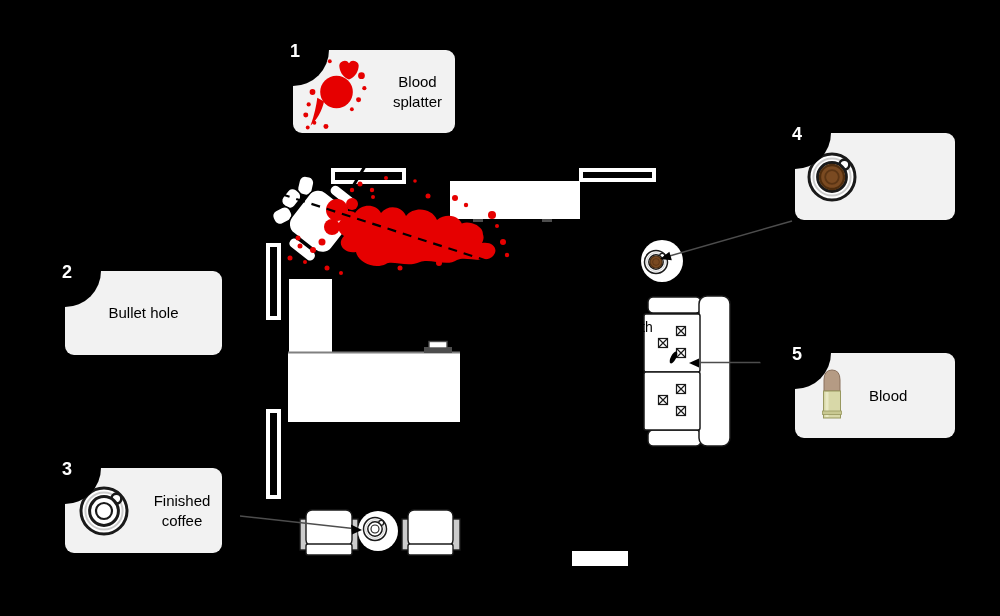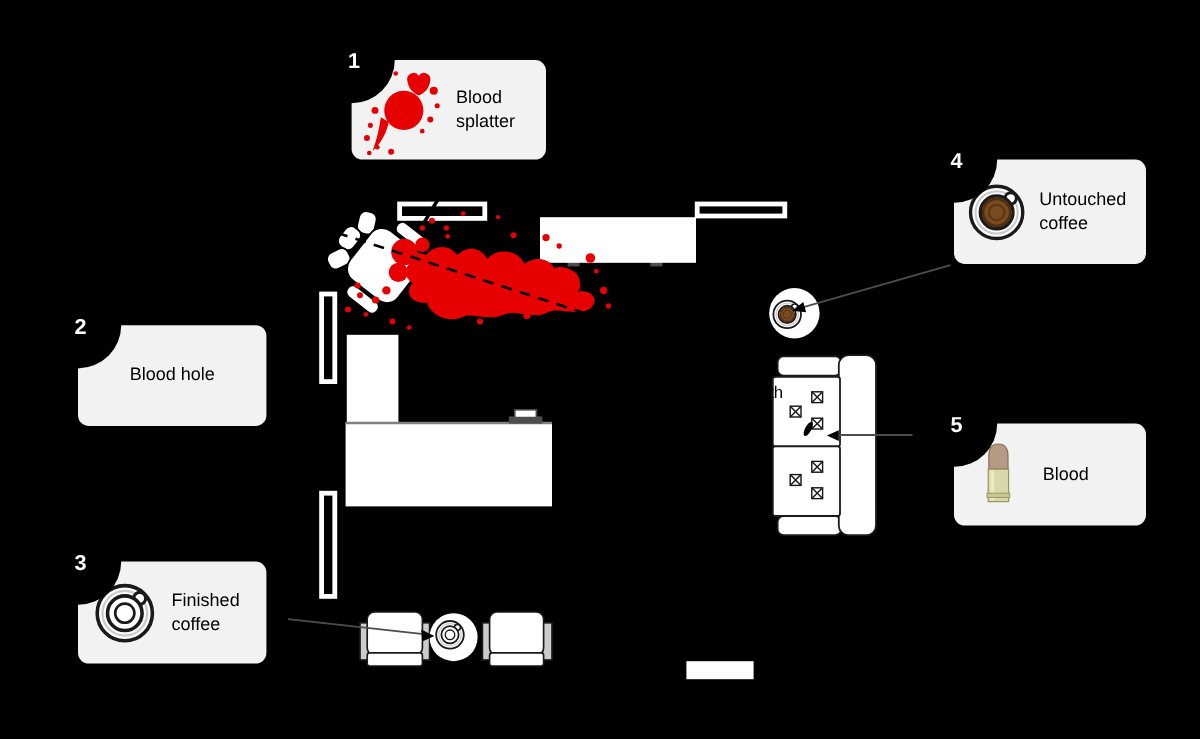--- a/index.html
+++ b/index.html
@@ -4,21 +4,21 @@
 <style>
   html,body{margin:0;padding:0;background:#000;}
   .stage{position:relative;width:1000px;height:616px;background:#000;overflow:hidden;
          font-family:"Liberation Sans",sans-serif;}
   .plan{position:absolute;left:0;top:0;}
   .callout{position:absolute;background:#f2f2f2;border-radius:9px;display:flex;
            align-items:center;box-sizing:border-box;}
   .badge{position:absolute;left:-36px;top:-36px;width:72px;height:72px;border-radius:50%;
          background:#000;display:flex;align-items:center;justify-content:center;z-index:2;}
   .badge span{color:#fff;font-weight:700;font-size:18px;transform:translate(2px,1px);}
-  .label{color:#000;font-size:15px;line-height:1.3;}
+  .label{color:#000;font-size:15px;line-height:1.3;text-align:center;}
   #c1{left:293px;top:50px;width:162px;height:83px;padding-left:8px;gap:8px;}
   #c1 .label{width:76px;}
   #c2{left:65px;top:271px;width:157px;height:84px;justify-content:center;}
   #c3{left:65px;top:468px;width:157px;height:85px;padding-left:12px;gap:12px;}
   #c3 .label{width:78px;}
   #c4{left:795px;top:133px;width:160px;height:87px;padding-left:10px;gap:10px;}
   #c4 .label{width:94px;}
   #c5{left:795px;top:353px;width:160px;height:85px;padding-left:24px;gap:24px;}
 </style>
 </head>
@@ -193,41 +193,40 @@
         <circle cx="30" cy="8" r="2"></circle>
       </g>
     </svg>
     <div class="label">Blood splatter</div>
   </div>
 
   <div class="callout" id="c2">
     <div class="badge">
       <span>2</span>
     </div>
-    <div class="label">Blood hole</div>
+    <div class="label">Bullet hole</div>
   </div>
 
   <div class="callout" id="c3">
     <div class="badge">
       <span>3</span>
     </div>
     <svg width="54" height="54" viewBox="-13.5 -13.5 27 27">
       <use href="#cup-empty"></use>
     </svg>
     <div class="label">Finished coffee</div>
   </div>
 
   <div class="callout" id="c4">
     <div class="badge">
       <span>4</span>
     </div>
     <svg width="54" height="54" viewBox="-13.5 -13.5 27 27">
       <use href="#cup-full"></use>
     </svg>
-    <div class="label">Untouched coffee</div>
   </div>
 
   <div class="callout" id="c5">
     <div class="badge">
       <span>5</span>
     </div>
     <svg width="26" height="58" viewBox="0 0 26 58">
       <path d="M5 24 L5 13 Q5 3 13 3 Q21 3 21 13 L21 24 Z" fill="#b59b84" stroke="#8a705c" stroke-width="1"></path>
       <rect x="4.5" y="24" width="17" height="27" fill="#d8d8a8" stroke="#98985f" stroke-width="1"></rect>
       <rect x="6.5" y="25" width="3" height="25" fill="#e9e9c4"></rect>

